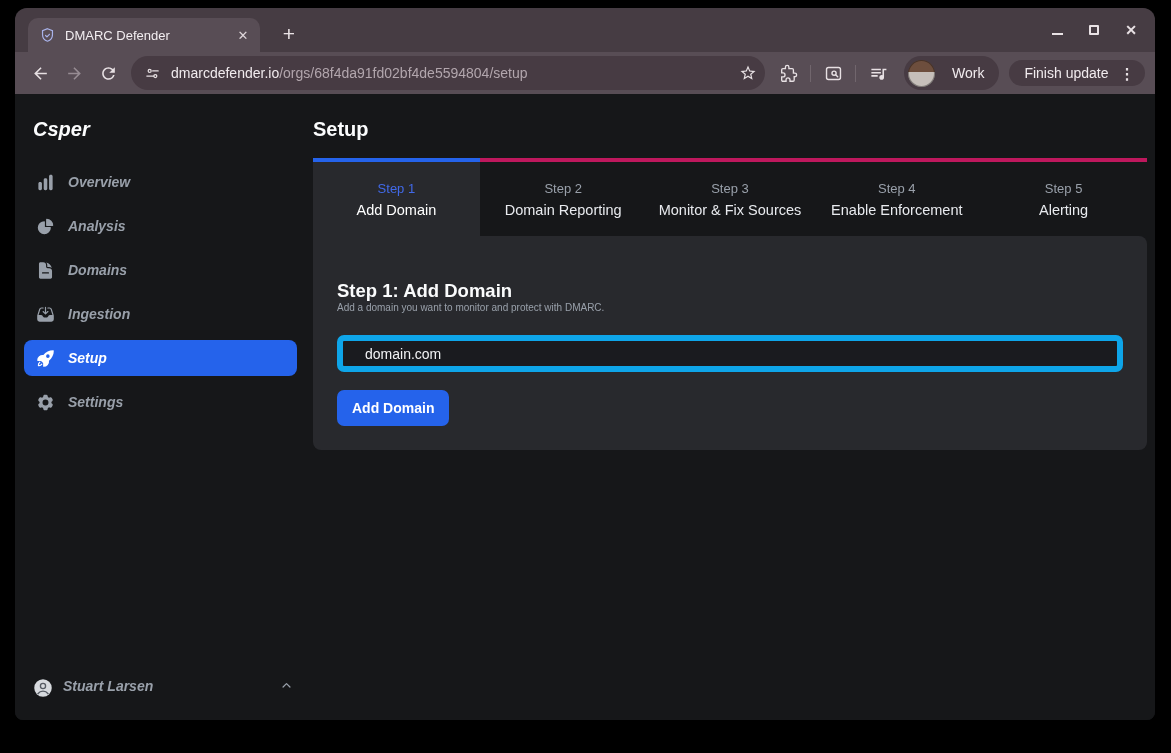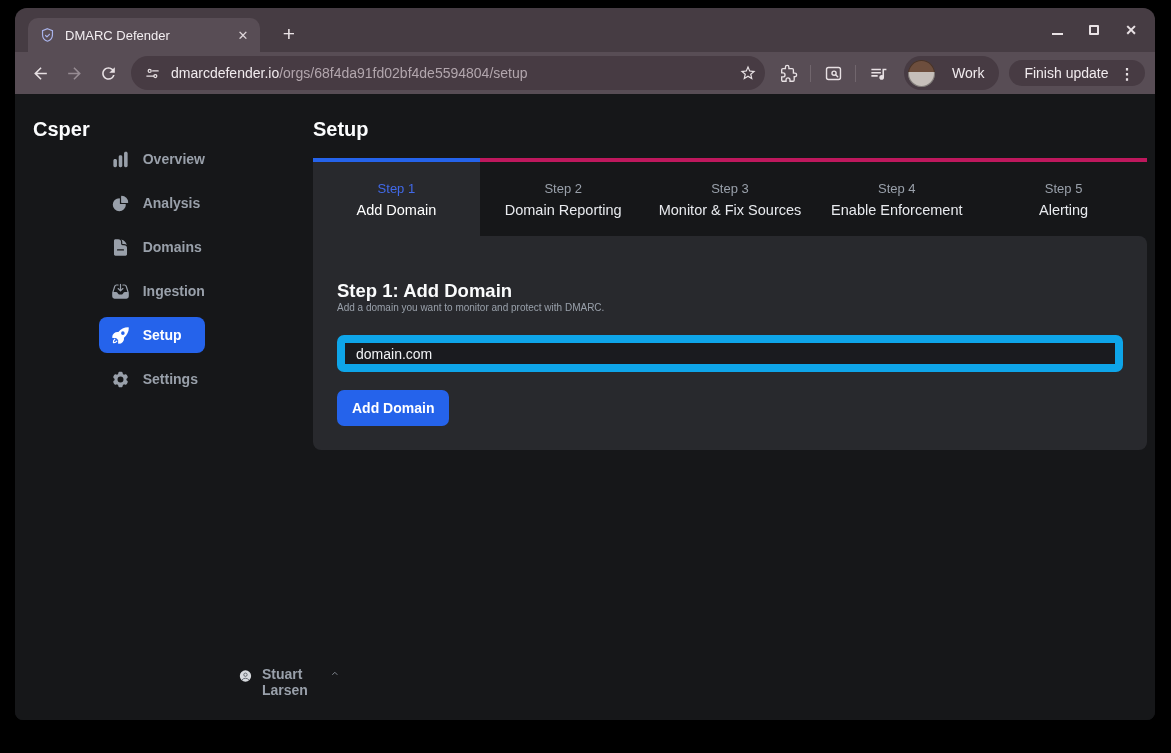--- a/index.html
+++ b/index.html
@@ -44,21 +44,21 @@
                 background:linear-gradient(180deg,#6d4e3d 0 46%,#c6bfba 46% 100%);
                 box-shadow:inset 0 0 0 1px rgba(0,0,0,.35); }
   .chip-label { color:#f1ebee; font-size:14px; }
   .update-pill { height:26px; border-radius:17px; background:#473b43; display:flex; align-items:center;
                  gap:11px; padding:0 11px 0 15px; margin-left:10px; color:#f1ebee; font-size:14px; flex:0 0 auto; }
   .dots { color:#e7e0e3; font-size:15px; font-weight:700; line-height:1; }
 
   
   .page { height:626px; display:flex; background:#161719; }
 
-  .sidebar { width:298px; display:flex; flex-direction:row; padding:24px 0 22px; flex:0 0 auto; }
+  .sidebar { width:298px; display:flex; flex-direction:column; padding:24px 0 22px; flex:0 0 auto;font-style:italic; }
   .brand { color:#fbfcfd; font-size:20px; font-weight:700; padding-left:18px; }
   .nav { margin-top:23px; display:flex; flex-direction:column; gap:8px; padding:0 16px 0 9px; }
   .nav-item { height:36px; border-radius:8px; display:flex; align-items:center; gap:13px;
               padding-left:12px; color:#99a0aa; font-size:14px; font-weight:700; }
   .nav-item svg { width:19px; height:19px; fill:#99a0aa; flex:0 0 auto; }
   .nav-item.active { background:#2563eb; color:#fff; }
   .nav-item.active svg { fill:#fff; }
   .user-row { margin-top:auto; display:flex; align-items:flex-start; gap:10px; padding:0 19px 0 18px;
               color:#99a0aa; font-size:14px; font-weight:700; }
   .user-row .uavatar { width:20px; height:20px; }
@@ -72,22 +72,22 @@
   .step .num { font-size:13px; color:#99a0aa; }
   .step .lbl { font-size:14.5px; color:#e8eaee; }
   .step.active { border-top-color:#2563eb; background:#28292d; }
   .step.active .num { color:#4169e8; }
   .step.active .lbl { color:#ffffff; }
 
   .card { background:#28292d; border-radius:0 8px 8px 8px; padding:24px; }
   .card h2 { margin-top:20px; color:#fafbfc; font-size:18.5px; font-weight:700; }
   .card p  { color:#99a0aa; font-size:10px; }
   .card input { display:block; margin-top:22px; width:100%; height:37px; background:#1a1b1f;
-                border:8px solid #0ea5e9; border-radius:7px; color:#f2f3f5; font-size:14px;
-                padding:0 11px; outline:none; font-family:inherit; }
+                border:6px solid #0ea5e9; border-radius:7px; color:#f2f3f5; font-size:14px;
+                padding:0 22px; outline:none; font-family:inherit; }
   .card button { margin-top:18px; background:#2563eb; color:#fff; border:none; border-radius:7px;
                  font-weight:700; font-size:14px; padding:10px 15px; font-family:inherit; }
 </style>
 </head>
 <body>
 
 <div class="window">
 
   <div class="tabstrip">
     <div class="tab">

